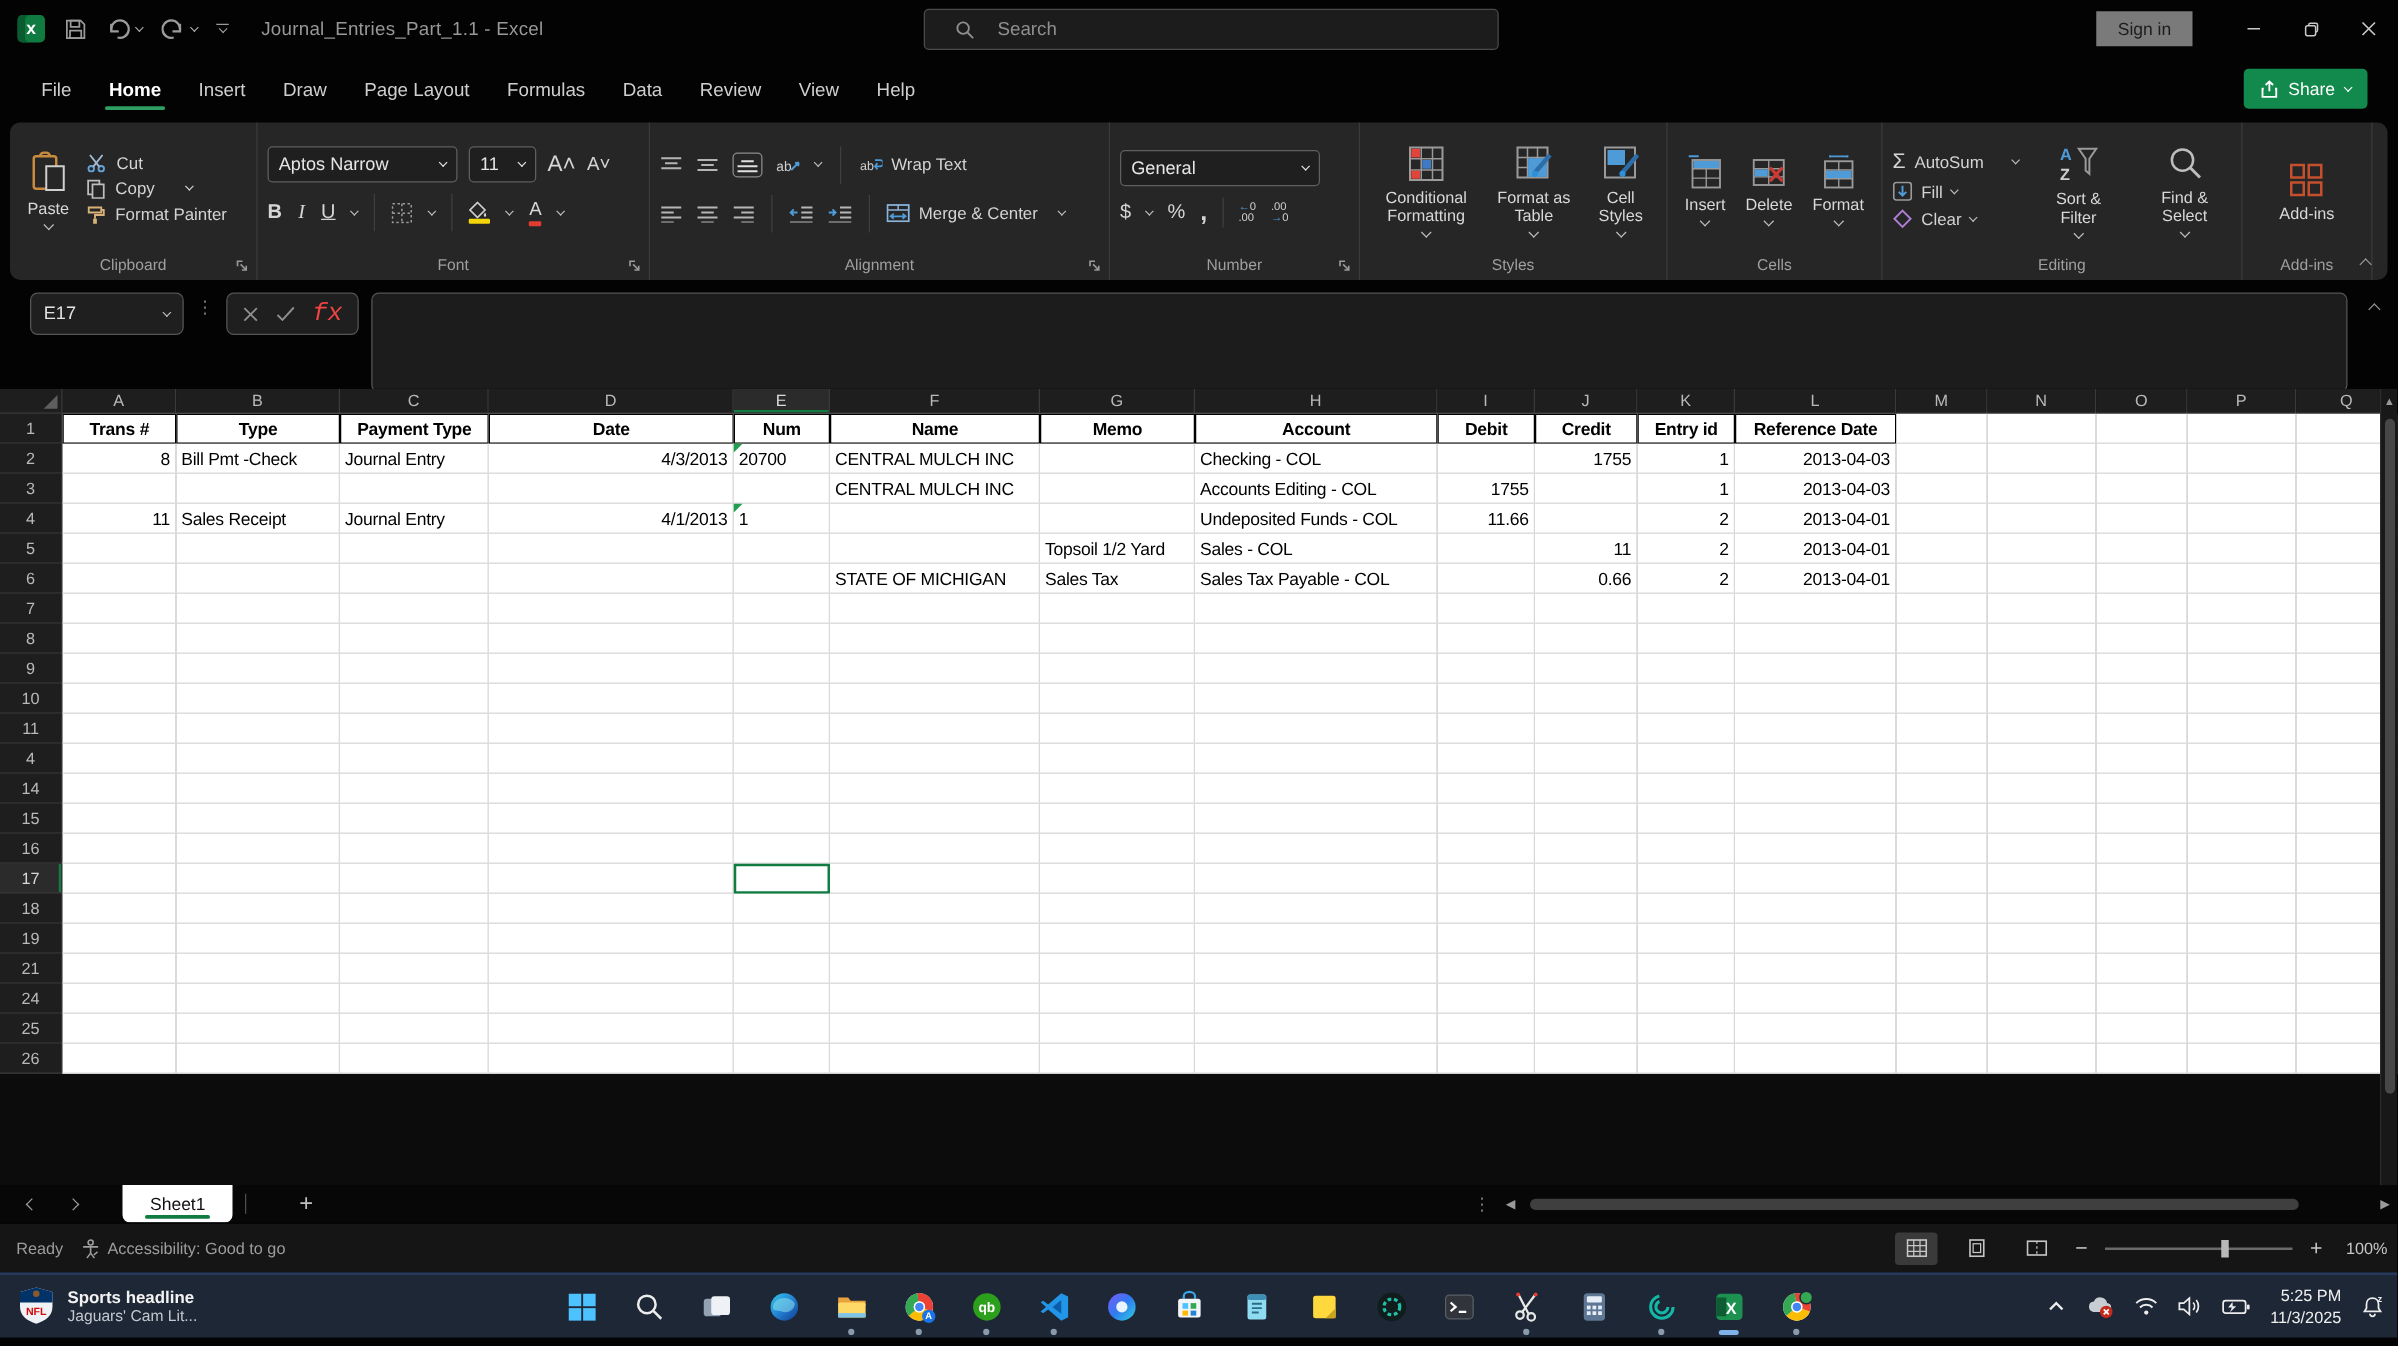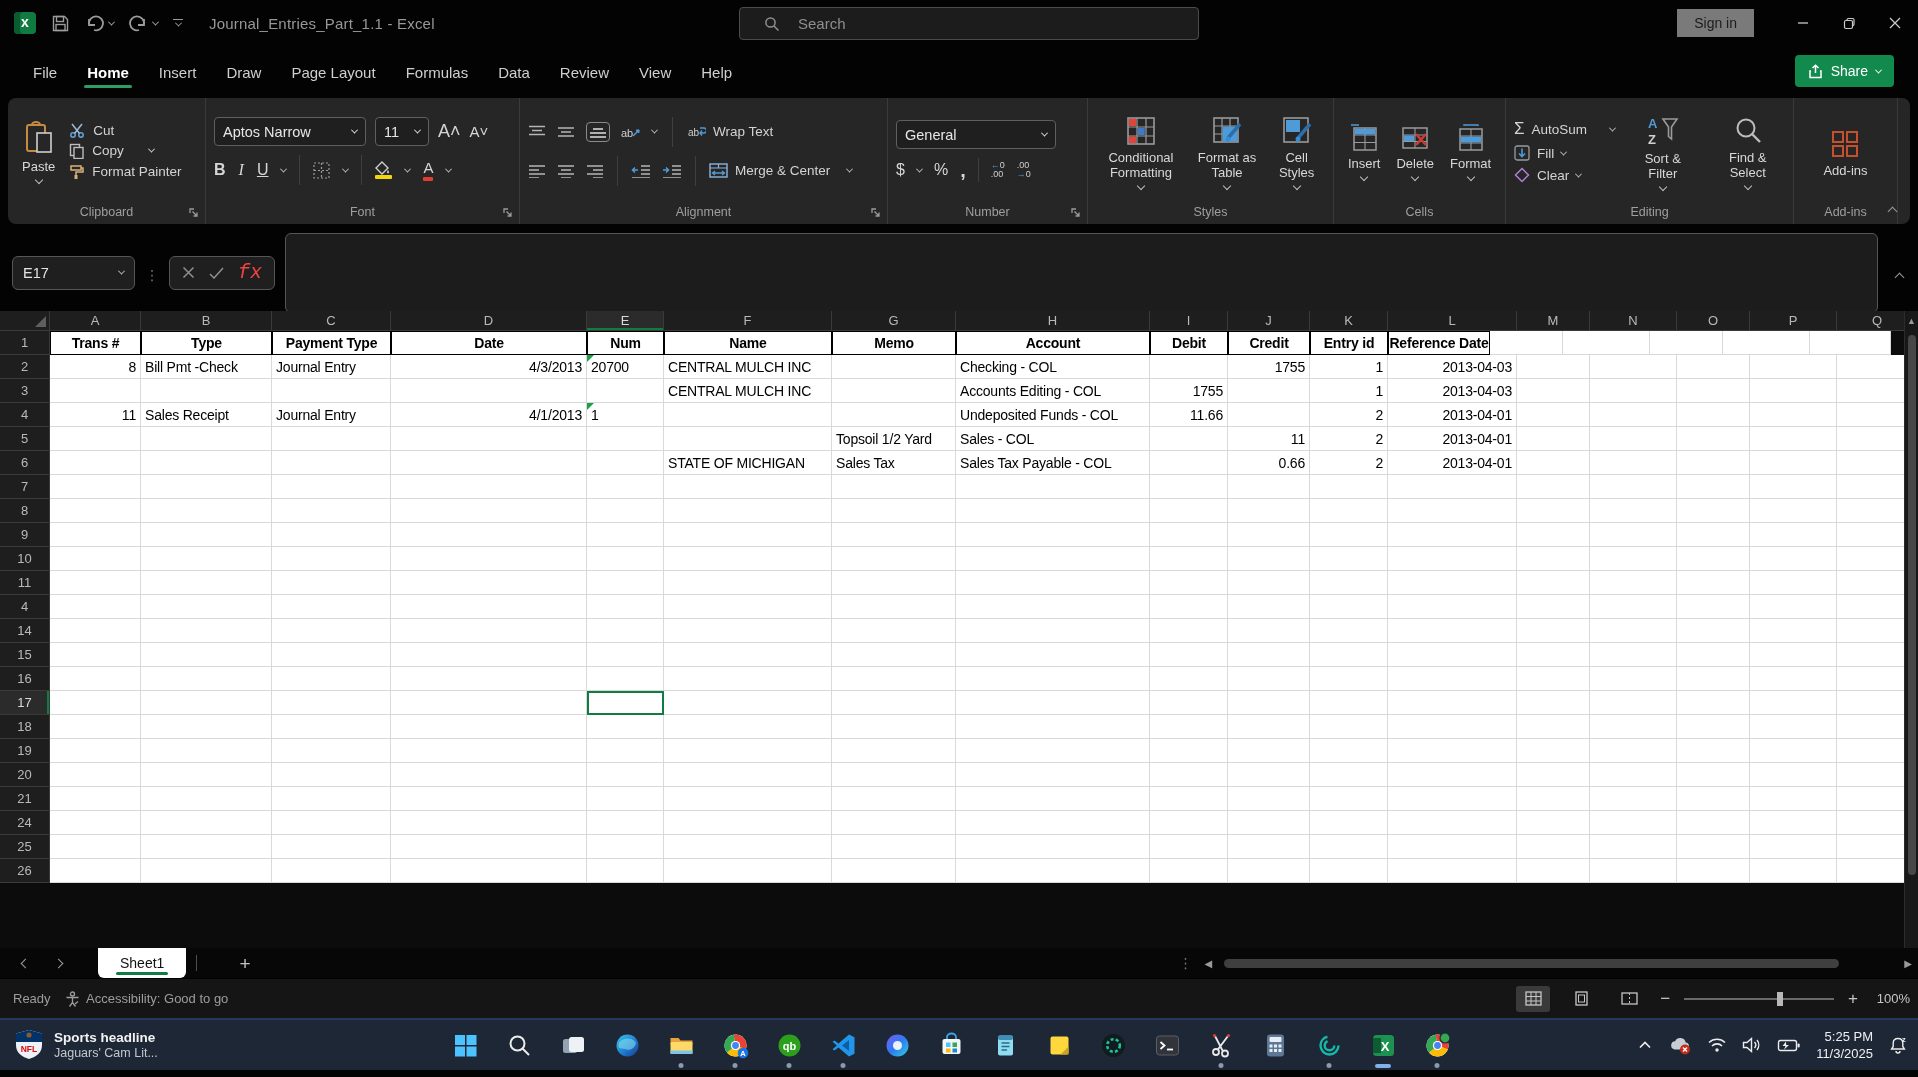--- a/index.html
+++ b/index.html
@@ -53,21 +53,21 @@
   .colorbtn .bar{position:absolute;left:0;right:0;bottom:0;height:4px;border-radius:1px}
   .selbox{border:1px solid #8b8b8b;border-radius:4px;padding:2px}
   .vr{width:1px;height:30px;background:#3f3f3f}
   .lineic{display:block}
   .num2{display:flex;align-items:center;gap:12px}
   .decic{display:flex;flex-direction:column;font-size:9px;line-height:9px;color:#cfcfcf;align-items:flex-start}
   .decic b{color:#4f9bd8;font-weight:normal}
   .stack3{display:flex;flex-direction:column;gap:6px;justify-content:center}
 
   
-  .formularow{height:87px;display:flex;align-items:center;padding:10px 8px 0 12px;gap:10px;position:relative}
+  .formularow{height:87px;display:flex;align-items:flex-start;padding:10px 8px 0 24px;gap:10px;position:relative}
   .namebox{width:123px;height:34px;background:#1f1f1f;border:1px solid #565656;border-radius:6px;display:flex;align-items:center;justify-content:space-between;padding:0 10px;color:#e3e3e3;font-size:14.5px}
   .dots3{color:#7a7a7a;font-size:14px;letter-spacing:0;line-height:11px;padding-top:6px}
   .fxgroup{height:34px;background:#1f1f1f;border:1px solid #565656;border-radius:6px;display:flex;align-items:center;gap:14px;padding:0 12px;color:#9b9b9b}
   .fxit{font-style:italic;font-family:Liberation Mono, monospace;font-size:20px;color:#ef4444}
   .formulabox{flex:1;height:80px;background:#1c1c1c;border:1px solid #565656;border-radius:6px}
   .fr-collapse{width:22px;display:flex;justify-content:center;padding-top:10px;color:#9a9a9a}
 
   
   .gridwrap{position:relative;height:637px;overflow:hidden;background:#0c0c0c}
   .g-hrow,.g-row{display:flex}
@@ -630,21 +630,21 @@
           </div>
           <div class="g-cell th" style="width: 78px;">
             <span>Debit</span>
           </div>
           <div class="g-cell th" style="width: 82px;">
             <span>Credit</span>
           </div>
           <div class="g-cell th" style="width: 78px;">
             <span>Entry id</span>
           </div>
-          <div class="g-cell th" style="width: 102px;">
+          <div class="g-cell th" style="width: 129px;">
             <span>Reference Date</span>
           </div>
           <div class="g-cell" style="width: 73px;"></div>
           <div class="g-cell" style="width: 87px;"></div>
           <div class="g-cell" style="width: 73px;"></div>
           <div class="g-cell" style="width: 87px;"></div>
           <div class="g-cell" style="width: 81px;"></div>
         </div>
         <div class="g-row">
           <div class="g-rh">2</div>
@@ -1031,40 +1031,20 @@
           <div class="g-cell" style="width: 78px;"></div>
           <div class="g-cell" style="width: 129px;"></div>
           <div class="g-cell" style="width: 73px;"></div>
           <div class="g-cell" style="width: 87px;"></div>
           <div class="g-cell" style="width: 73px;"></div>
           <div class="g-cell" style="width: 87px;"></div>
           <div class="g-cell" style="width: 81px;"></div>
         </div>
         <div class="g-row">
           <div class="g-rh">19</div>
-          <div class="g-cell" style="width: 91px;"></div>
-          <div class="g-cell" style="width: 131px;"></div>
-          <div class="g-cell" style="width: 119px;"></div>
-          <div class="g-cell" style="width: 196px;"></div>
-          <div class="g-cell" style="width: 77px;"></div>
-          <div class="g-cell" style="width: 168px;"></div>
-          <div class="g-cell" style="width: 124px;"></div>
-          <div class="g-cell" style="width: 194px;"></div>
-          <div class="g-cell" style="width: 78px;"></div>
-          <div class="g-cell" style="width: 82px;"></div>
-          <div class="g-cell" style="width: 78px;"></div>
-          <div class="g-cell" style="width: 129px;"></div>
-          <div class="g-cell" style="width: 73px;"></div>
-          <div class="g-cell" style="width: 87px;"></div>
-          <div class="g-cell" style="width: 73px;"></div>
-          <div class="g-cell" style="width: 87px;"></div>
-          <div class="g-cell" style="width: 81px;"></div>
-        </div>
-        <div class="g-row">
-          <div class="g-rh">20</div>
           <div class="g-cell" style="width: 91px;"></div>
           <div class="g-cell" style="width: 131px;"></div>
           <div class="g-cell" style="width: 119px;"></div>
           <div class="g-cell" style="width: 196px;"></div>
           <div class="g-cell" style="width: 77px;"></div>
           <div class="g-cell" style="width: 168px;"></div>
           <div class="g-cell" style="width: 124px;"></div>
           <div class="g-cell" style="width: 194px;"></div>
           <div class="g-cell" style="width: 78px;"></div>
           <div class="g-cell" style="width: 82px;"></div>

